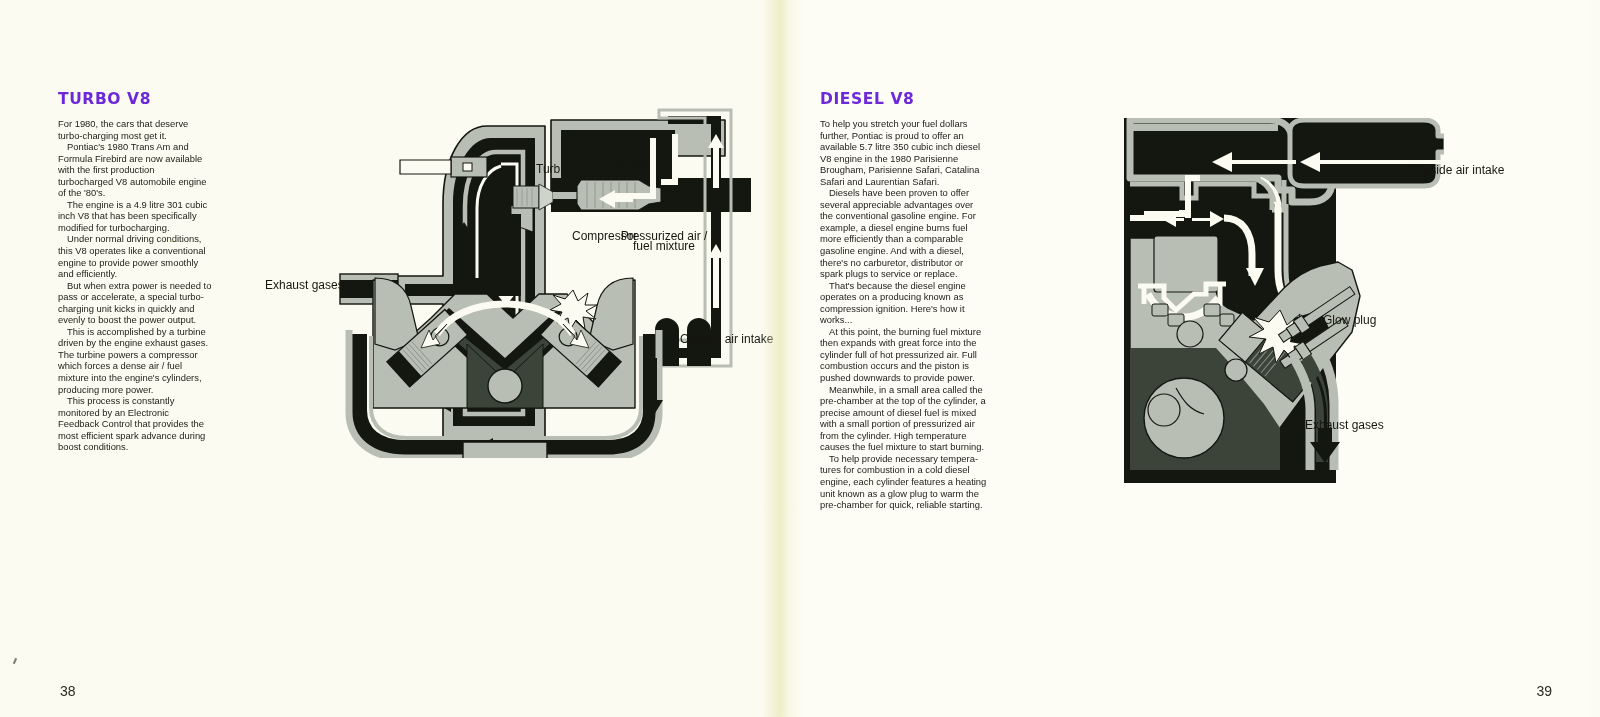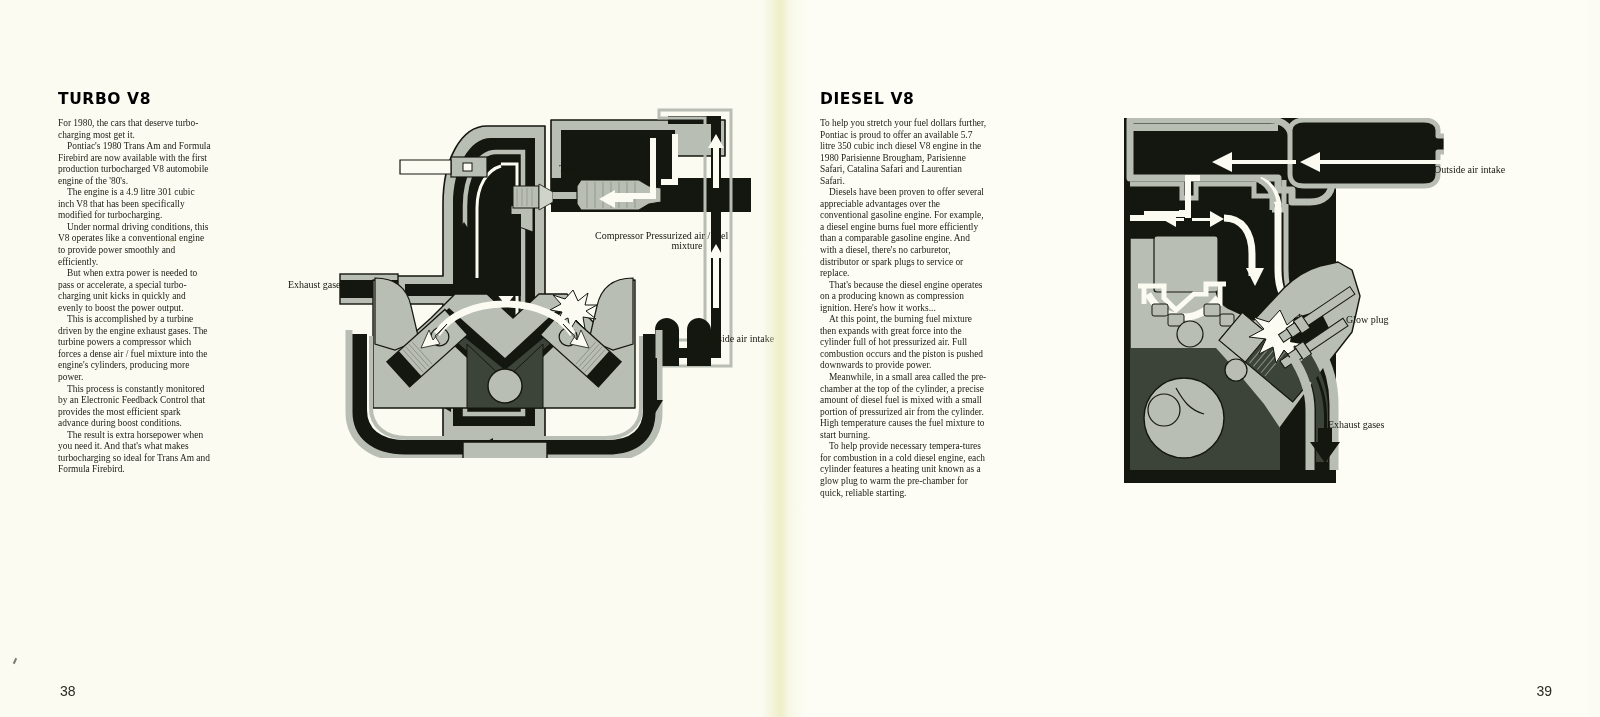--- a/index.html
+++ b/index.html
@@ -45,59 +45,57 @@
     pointer-events: none;
   }
 
   
   .col-heading {
     position: absolute;
     font-family: "DejaVu Sans", sans-serif;
     font-weight: bold;
     font-size: 15.5px;
     letter-spacing: 0.6px;
-    color: #000000;
+    color: #6d28d9;
     white-space: nowrap;
   }
   .col-body {
     position: absolute;
     width: 154px;
     font-family: "Liberation Sans", sans-serif;
     font-size: 9.4px;
     line-height: 11.55px;
     color: #23231d;
     text-align: left;
   }
   .col-body p {
     margin: 0;
     text-indent: 0;
-    font-family: Liberation Serif, serif;
   }
   .col-body p + p { text-indent: 9px; }
 
   .page-number {
     position: absolute;
     bottom: 18px;
     font-family: "Liberation Sans", sans-serif;
     font-size: 14px;
     color: #2a2a22;
     margin-left: 28px;
   }
   .pn-left  { left: 32px; }
   .pn-right { right: 36px; }
 
   
   .label {
     position: absolute;
-    font-family: Liberation Serif, serif;
-    font-size: 10px;
+    font-family: Liberation Sans, sans-serif;
+    font-size: 12px;
     color: #17170f;
     line-height: 10.4px;
     white-space: nowrap;
-    padding-left: 23px;
   }
 
   
   .diagram {
     position: absolute;
   }
   .diagram svg { display: block; }
 
   .speck {
     position: absolute;
@@ -117,21 +115,20 @@
     <div class="col-heading" style="left:58px; top:90px;">TURBO V8</div>
 
     <div class="col-body" style="left:58px; top:118px;">
       <p>For 1980, the cars that deserve turbo-charging most get it.</p>
       <p>Pontiac's 1980 Trans Am and Formula Firebird are now available with the first production turbocharged V8 automobile engine of the '80's.</p>
       <p>The engine is a 4.9 litre 301 cubic inch V8 that has been specifically modified for turbocharging.</p>
       <p>Under normal driving conditions, this V8 operates like a conventional engine to provide power smoothly and efficiently.</p>
       <p>But when extra power is needed to pass or accelerate, a special turbo-charging unit kicks in quickly and evenly to boost the power output.</p>
       <p>This is accomplished by a turbine driven by the engine exhaust gases. The turbine powers a compressor which forces a dense air / fuel mixture into the engine's cylinders, producing more power.</p>
       <p>This process is constantly monitored by an Electronic Feedback Control that provides the most efficient spark advance during boost conditions.</p>
-      <p>The result is extra horsepower when you need it. And that's what makes turbocharging so ideal for Trans Am and Formula Firebird.</p>
     </div>
 
     <div class="diagram" style="left:255px; top:108px;">
       <svg width="520" height="350" viewBox="0 0 520 350">
         <defs>
           <clipPath id="lclip">
               <rect x="0" y="0" width="520" height="350"></rect>
             </clipPath>
         </defs>
         <g clip-path="url(#lclip)">

